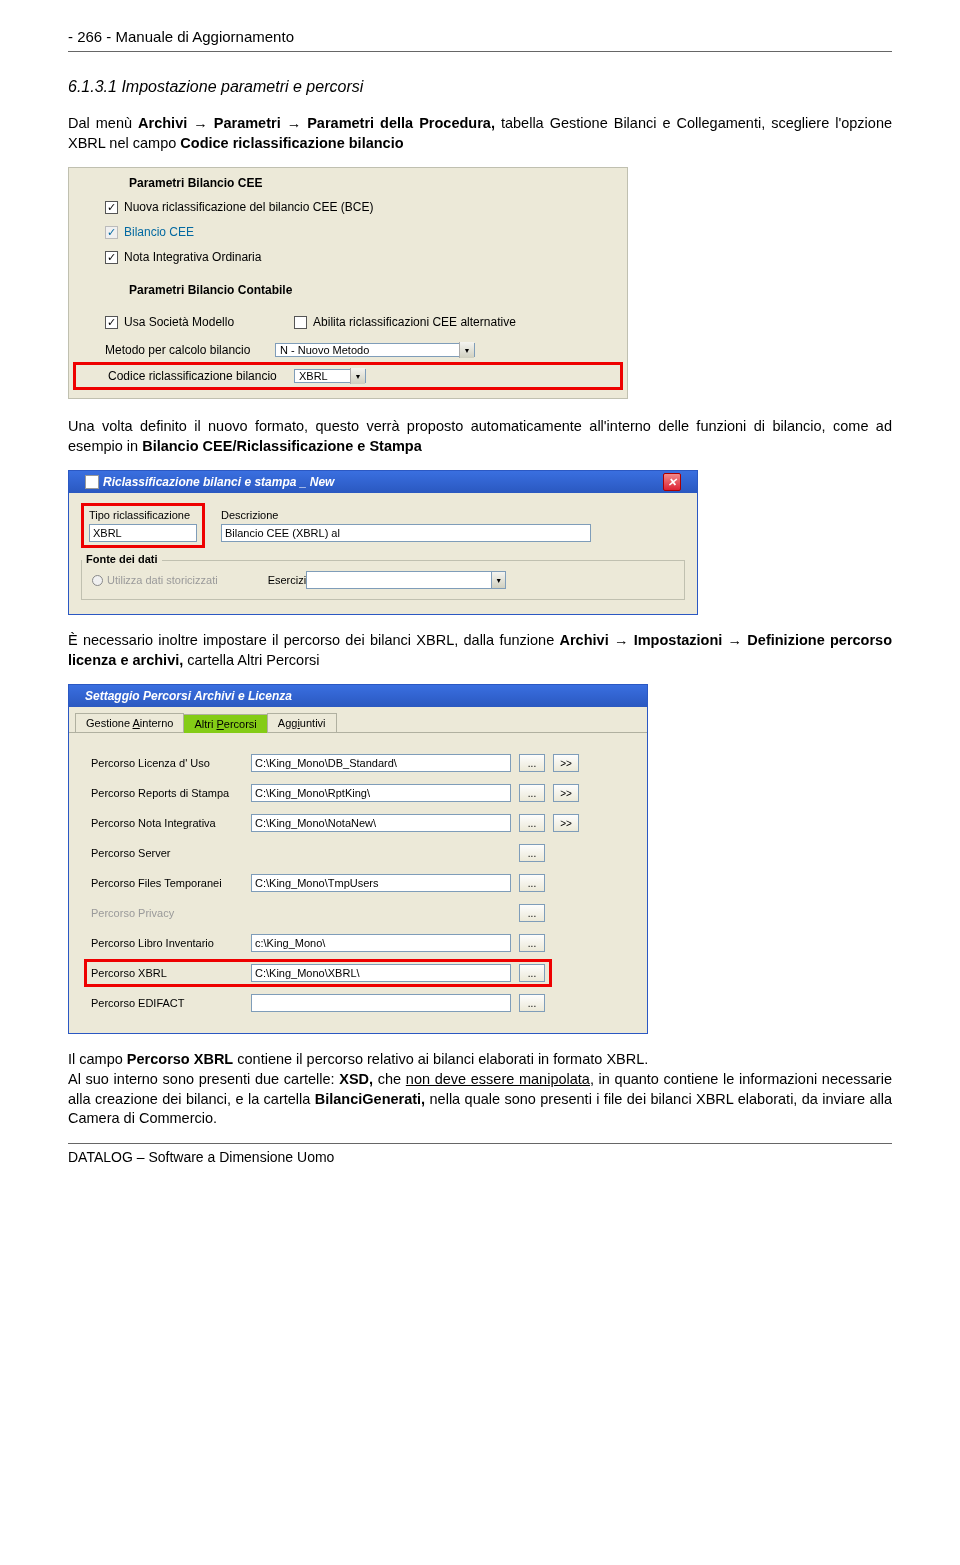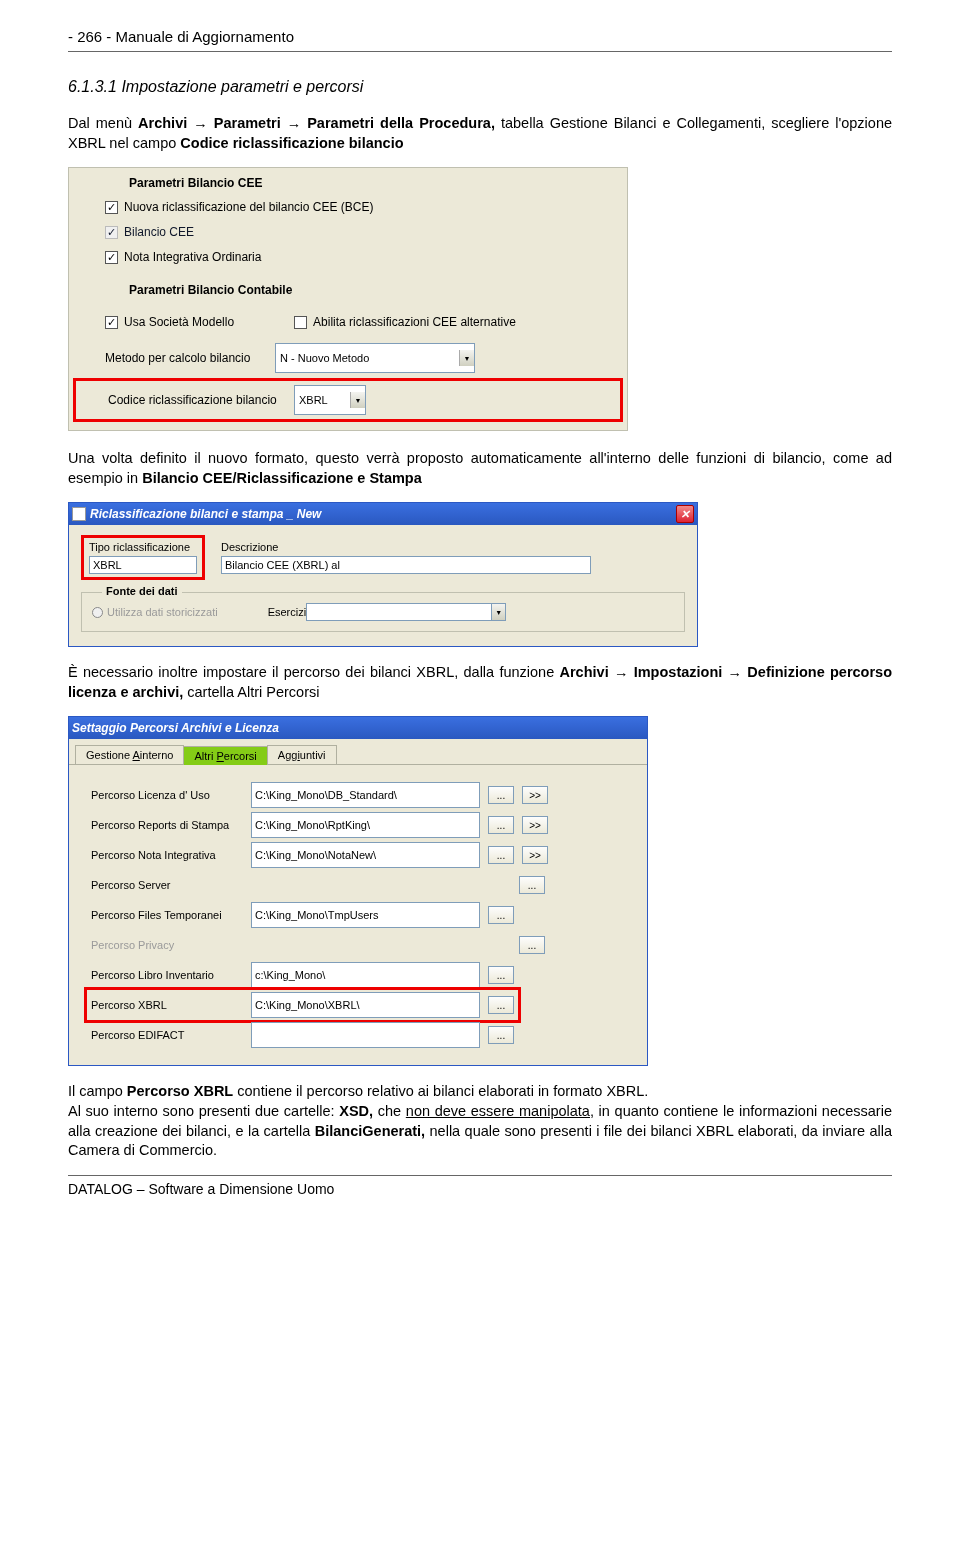--- a/index.html
+++ b/index.html
@@ -31,58 +31,58 @@
   .panel {
     background: #ece9d8;
     border: 1px solid #c0c0b0;
     position: relative;
     margin-bottom: 18px;
     font-family: Tahoma, Arial, sans-serif;
     font-size: 12px;
   }
   .panel-label { font-weight: bold; margin: 8px 0 8px 60px; font-size: 12px;}
   .chk-row { display:flex; align-items:center; gap:6px; margin: 9px 0 3px 36px; height:16px;}
-  .chk-row.disabled { color:#0f172a; }
+  .chk-row.disabled { color:#0369a1; }
   .chk { width:13px; height:13px; background:#fff; border:1px solid #555; display:flex; align-items:center; justify-content:center; font-size:10px; line-height:1;}
   .chk.checked::after { content:"✓"; font-size:11px; }
   .chk.disabled { background:#f0f0f0; border-color:#bbb; }
   .form-row { display:flex; align-items:center; gap:10px; margin:5px 0 5px 36px;}
   .form-row label { min-width:160px; }
-  .dropdown { display:flex; align-items:center; background:#fff; border:1px solid #7f9db9; height:30px; }
+  .dropdown { display:flex; align-items:center; background:#fff; border:1px solid #7f9db9; height:14px; }
   .dropdown span { padding: 0 4px; flex:1; font-size:11px;}
   .ddbtn { width:15px; height:16px; background:linear-gradient(#f4f4f0,#d0d0c0); border-left:1px solid #aaa; display:flex; align-items:center; justify-content:center; font-size:7px;}
   .hl-red { border:3px solid #e00; padding:4px 2px; margin:2px 4px; }
   .hl-red-inline { border:3px solid #e00; display:inline-flex; margin-right:2px;}
   
   .win { border:1px solid #2b58c3; background:#ece9d8; margin-bottom:14px; font-family: Tahoma, Arial, sans-serif; font-size:11px; color:#000;}
-  .titlebar { background: linear-gradient(#3a6fe0,#2a58c0); color:#fff; font-weight:bold; height:22px; display:flex; align-items:center; justify-content:space-between; padding:0 3px; font-size:12px; font-style: italic;}
+  .titlebar { background: linear-gradient(#3a6fe0,#2a58c0); color:#fff; font-weight:bold; height:22px; display:flex; align-items:center; justify-content:space-between; padding:0 16px; font-size:12px; font-style: italic;}
   .titlebar-left { display:flex; align-items:center; gap:4px;}
   .tb-icon { display:inline-block; width:14px; height:14px; background:#fff; border:1px solid #999;}
   .close-x { width:18px;height:18px;background:linear-gradient(#f28a8a,#d23);border:1px solid #a00;color:#fff;display:flex;align-items:center;justify-content:center;font-weight:bold;font-size:11px;border-radius:2px;}
   .win-body { padding:10px 12px 14px 12px;}
   .field-col { display:flex; gap:14px;}
   .field-block { display:flex; flex-direction:column; gap:3px; }
   .txtinput { background:#fff; border:1px solid #7f9db9; height:18px; padding:0 3px; font-size:11px; display:flex; align-items:center;}
   .group { border:1px solid #c0c0b0; margin-top:12px; padding:6px 10px 10px 10px; position:relative;}
-  .group-title { position:absolute; top:-8px; left:20px; background:#ece9d8; padding:0 4px; font-weight:bold; font-size:11px;}
+  .group-title { position:absolute; top:-8px; left:0; background:#ece9d8; padding:0 4px; font-weight:bold; font-size:11px;}
   .radio-row { display:flex; align-items:center; gap:18px; margin-top:4px;}
   .radio-lbl { display:flex; align-items:center; gap:4px; color:#9a9a9a;}
   .radio { width:11px;height:11px;border:1px solid #888;border-radius:50%; background:#f0f0f0;}
   .ese-input { display:flex; width:200px; }
   .ese-input .txtinput { flex:1; border-right:none;}
   
   .tabs { display:flex; border-bottom:1px solid #b0b0a0; padding:6px 6px 0 6px; gap:0;}
   .tab { background:#ece9d8; border:1px solid #b0b0a0; border-bottom:none; padding:3px 10px; font-size:11px; margin-right:-1px; position:relative;}
   .tab.active { background:#84cc16; top:1px; font-weight:normal; }
   .underline { text-decoration: underline; }
   .paths-body { padding: 16px 22px 14px 22px; }
   .path-row { display:flex; align-items:center; gap:8px; height:28px; margin-bottom:2px;}
   .path-row label { width:152px; font-size:11px;}
   .path-row.disabled label { color:#9a9a9a; }
-  .path-input { width:229px; height:18px; background:#fff; border:1px solid #7f9db9; padding:12px 3px; font-size:11px; display:flex; align-items:center;}
+  .path-input { width:260px; height:18px; background:#fff; border:1px solid #7f9db9; padding:4px 3px; font-size:11px; display:flex; align-items:center;}
   .btn-small { width:26px; height:18px; background:linear-gradient(#fdfdfd,#ece9d8); border:1px solid #7f9db9; font-size:10px; display:flex; align-items:center; justify-content:center;}
   .path-row .hl-red-row { border:3px solid #e00; display:flex; align-items:center; gap:8px; padding:2px 4px;}
   .footer-note { border-top:1px solid #666; margin-top:14px; padding-top:5px; font-size:14px;}
 </style>
 </head>
 <body>
 
 <div class="page">
   <div class="pg-header">- 266 -  Manuale di Aggiornamento</div>
 

